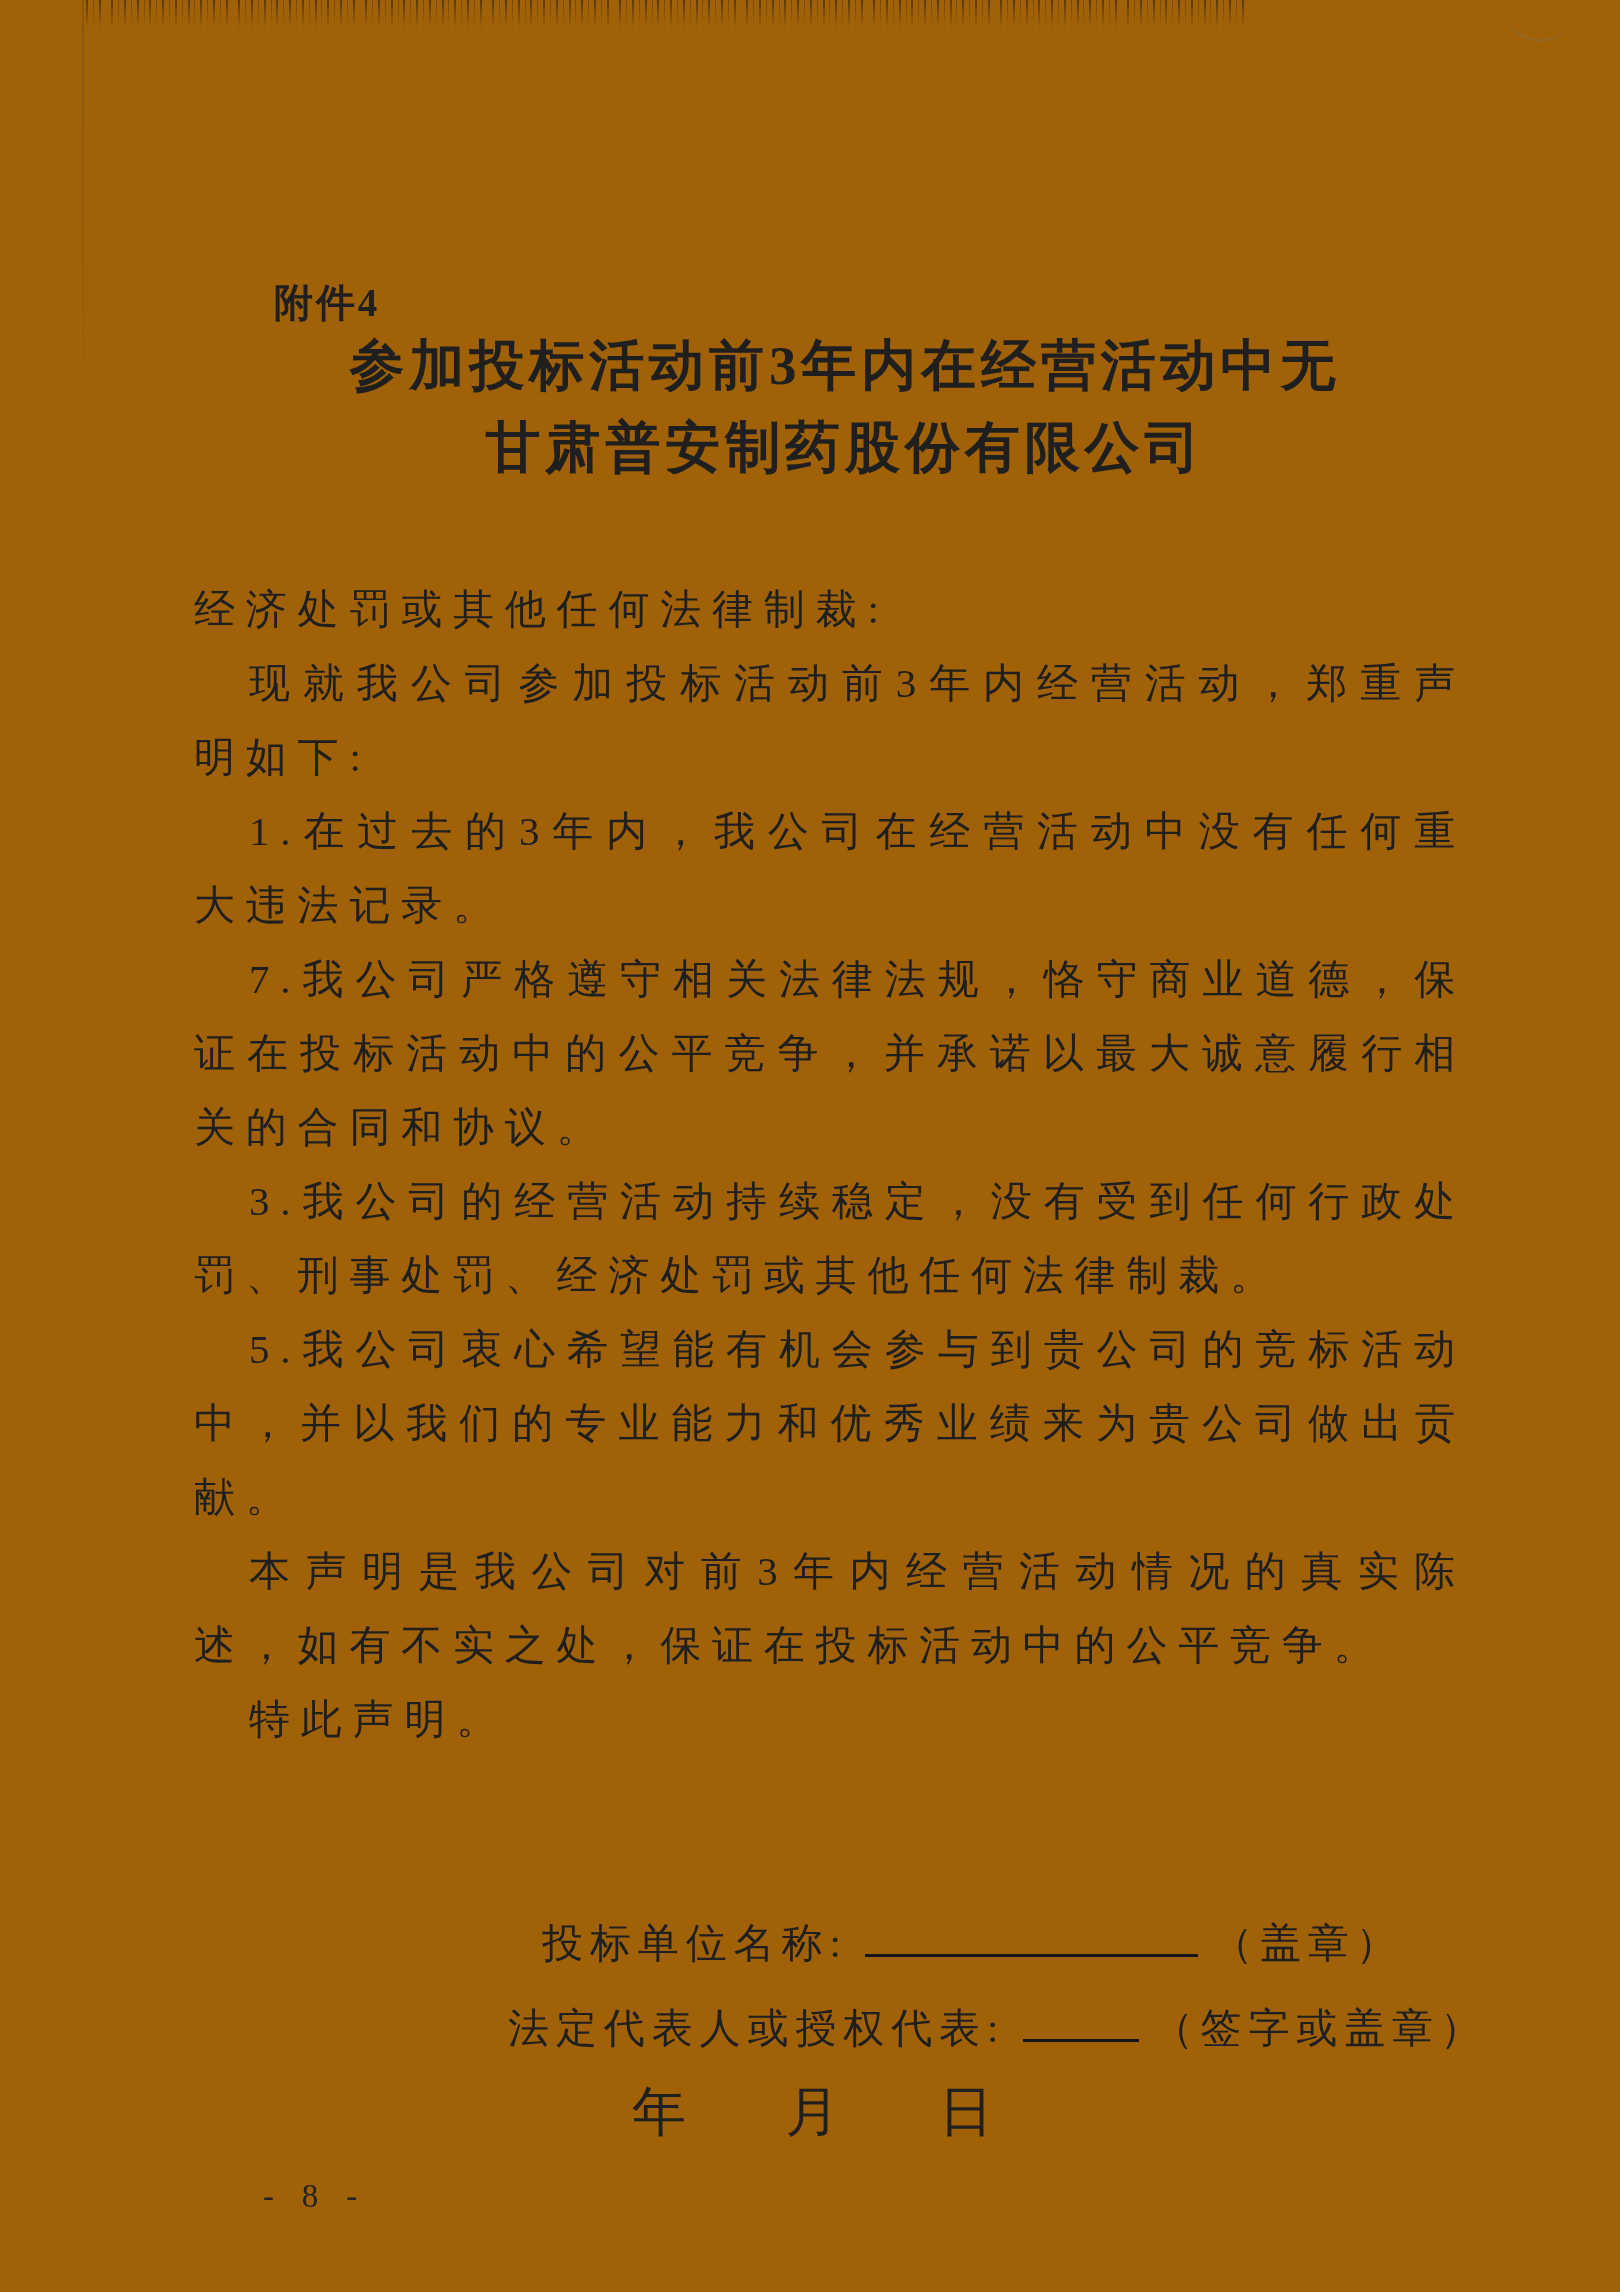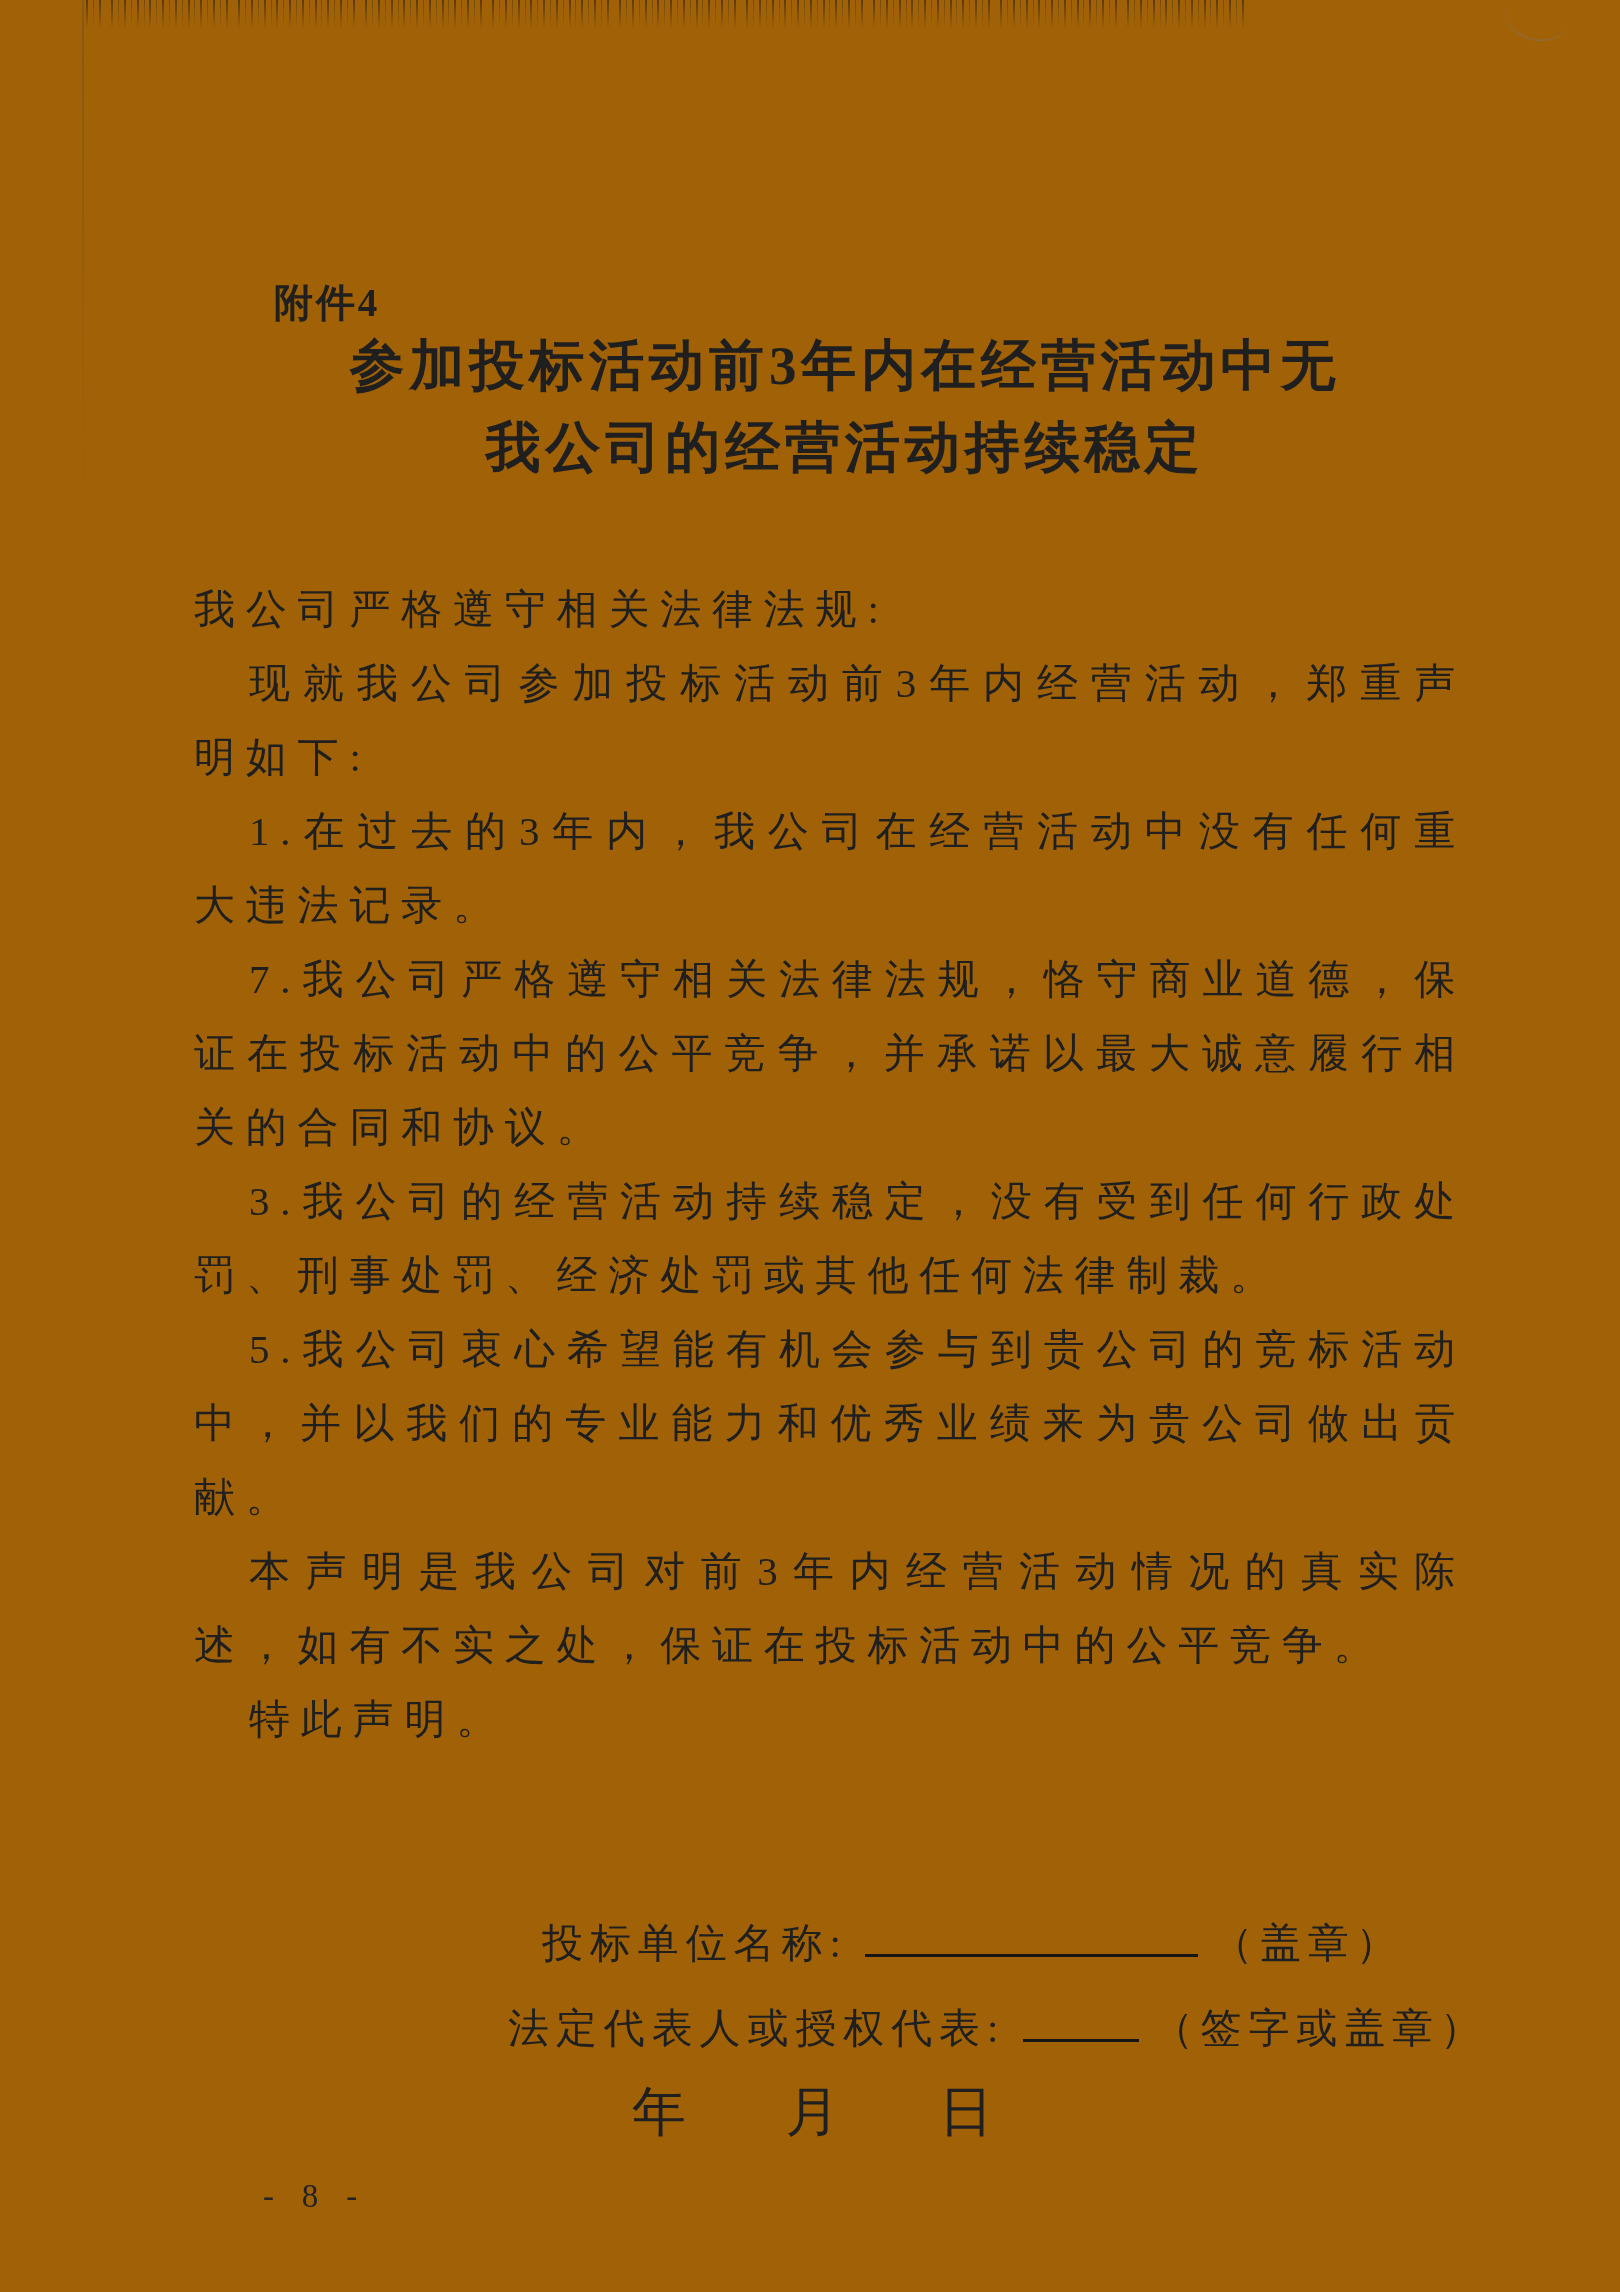--- a/index.html
+++ b/index.html
@@ -116,25 +116,25 @@
 <div class="page">
 
   <div class="scan-top"></div>
   <div class="scan-left"></div>
   <div class="scan-corner"></div>
 
   <div class="attachment">附件4</div>
 
   <h1 class="title">
     <span class="title-line">参加投标活动前3年内在经营活动中无</span>
-    <span class="title-line">我公司的经营活动持续稳定</span>
+    <span class="title-line">甘肃普安制药股份有限公司</span>
   </h1>
 
   <div class="body">
-    <p class="addressee">我公司严格遵守相关法律法规:</p>
+    <p class="addressee">经济处罚或其他任何法律制裁:</p>
     <p class="para">现就我公司参加投标活动前3年内经营活动，郑重声明如下:</p>
     <p class="para">1.在过去的3年内，我公司在经营活动中没有任何重大违法记录。</p>
     <p class="para">7.我公司严格遵守相关法律法规，恪守商业道德，保证在投标活动中的公平竞争，并承诺以最大诚意履行相关的合同和协议。</p>
     <p class="para">3.我公司的经营活动持续稳定，没有受到任何行政处罚、刑事处罚、经济处罚或其他任何法律制裁。</p>
     <p class="para">5.我公司衷心希望能有机会参与到贵公司的竞标活动中，并以我们的专业能力和优秀业绩来为贵公司做出贡献。</p>
     <p class="para">本声明是我公司对前3年内经营活动情况的真实陈述，如有不实之处，保证在投标活动中的公平竞争。</p>
     <p class="para">特此声明。</p>
   </div>
 
   <div class="sig-row sig-rep">

